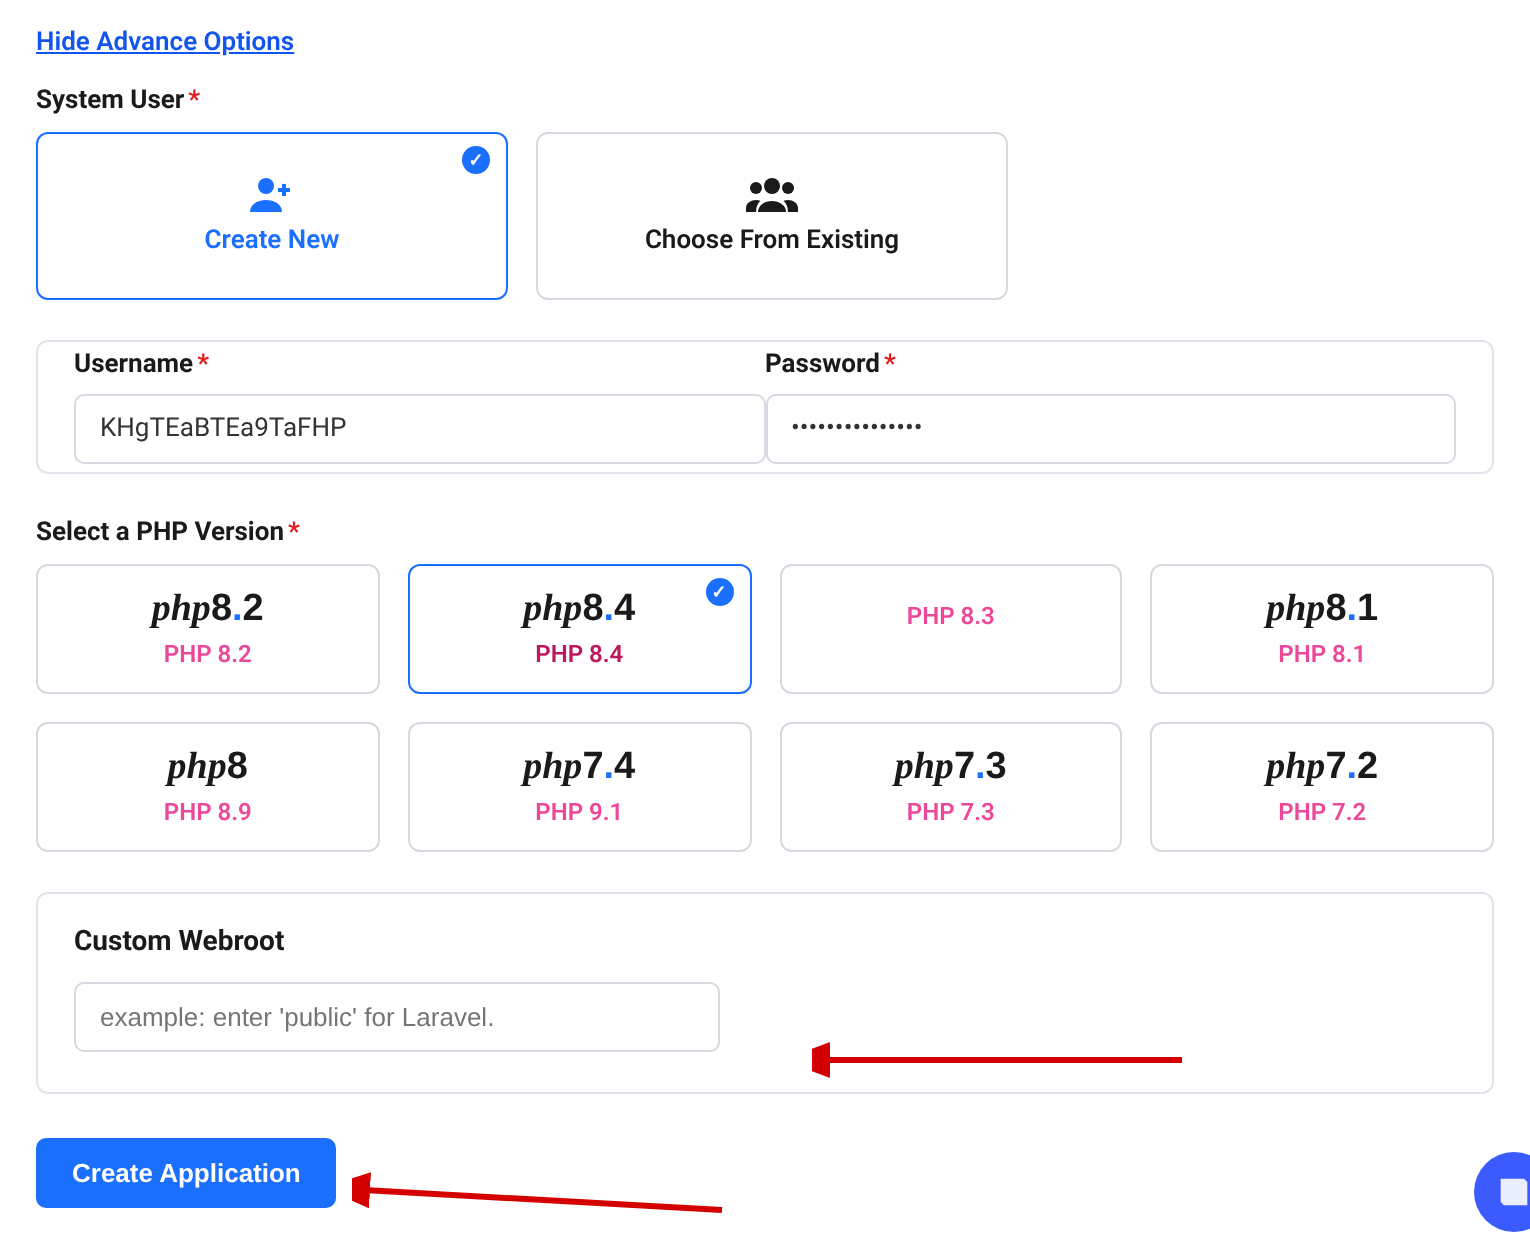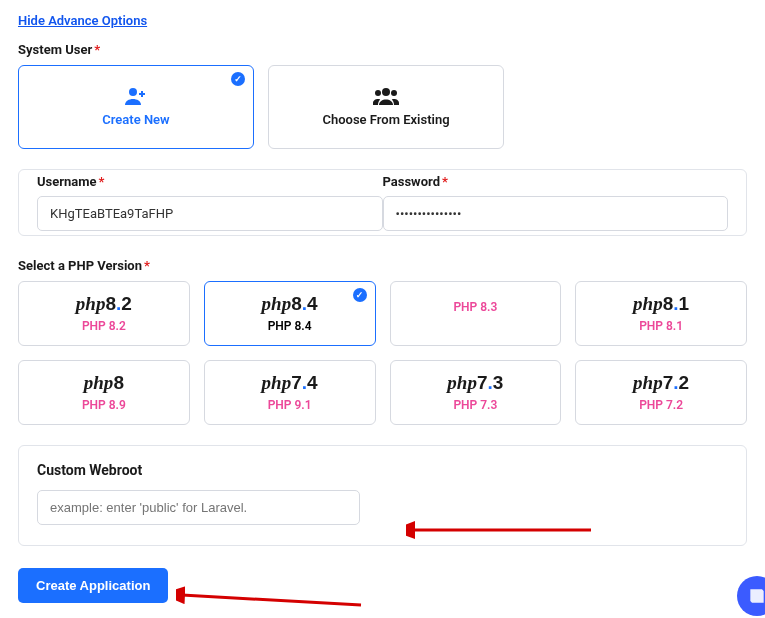--- a/index.html
+++ b/index.html
@@ -141,21 +141,21 @@
     .php-logo .ver .dot {
       color: #1b6fff;
     }
     .php-card .plain-ver {
       font-size: 12px;
       font-weight: 600;
       margin-top: 6px;
       color: #ec4899;
     }
     .php-card.selected .plain-ver {
-      color: #000000;
+      color: #be185d;
     }
     .webroot-box {
       border: 1px solid #e1e4ea;
       border-radius: 6px;
       padding: 16px 18px 20px;
       margin-bottom: 22px;
     }
     .webroot-input {
       width: 323px;
       border: 1px solid #d6d9e0;

